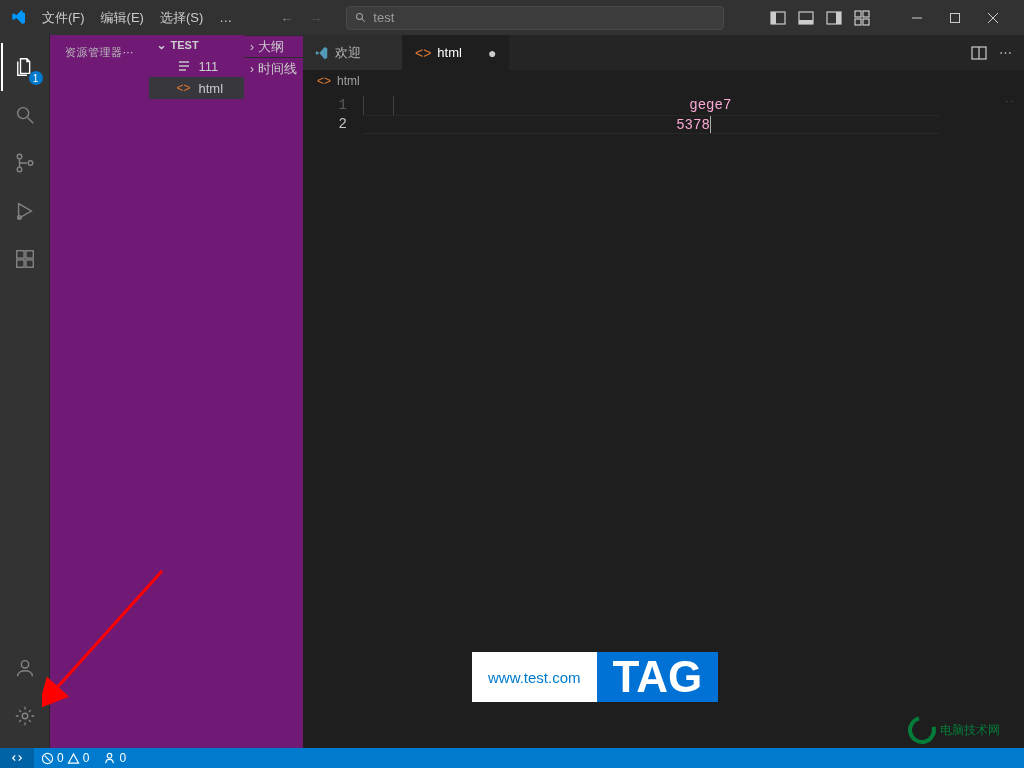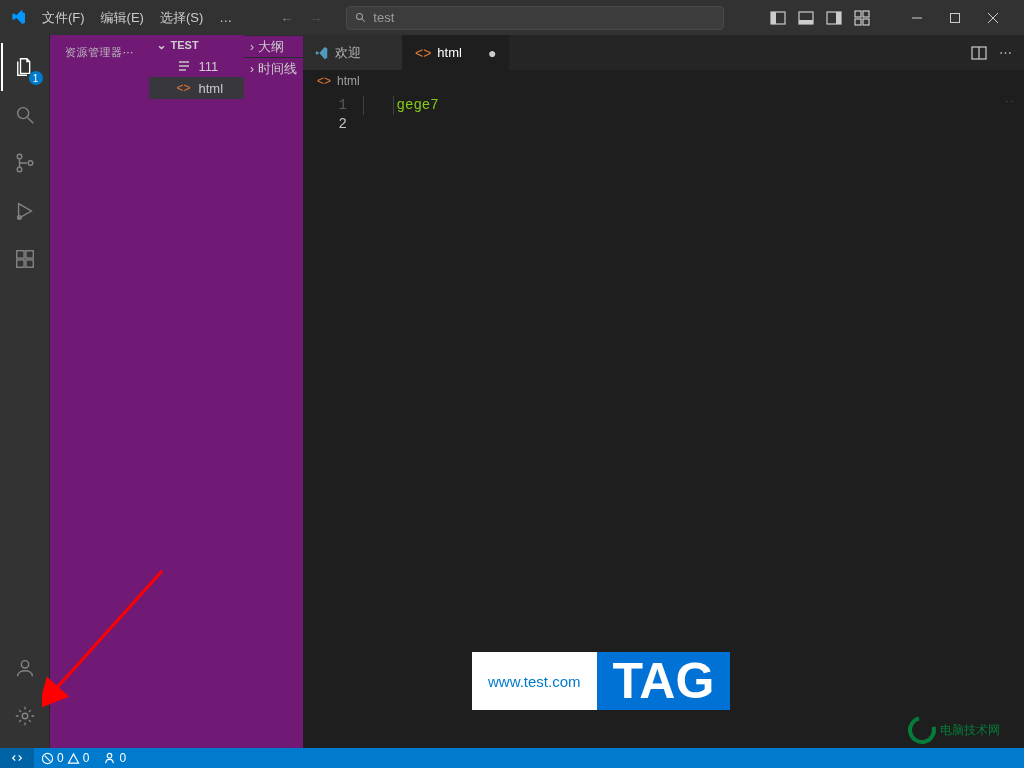--- a/index.html
+++ b/index.html
@@ -45,34 +45,34 @@
 .tab .dot { color: #cccccc; font-size: 14px; }
 .tab-right { margin-left: auto; display: flex; align-items: center; gap: 12px; padding: 0 12px; color: #cccccc; }
 .tab-right span { cursor: pointer; }
 .breadcrumb { height: 22px; display: flex; align-items: center; padding: 0 14px; gap: 6px; color: #a0a0a0; font-size: 12px; background: #1e1e1e; }
 .breadcrumb .ticon.orange { color: #e37933; font-size: 12px; }
 .editor-body { flex: 1; display: flex; position: relative; font-family: Consolas, "Courier New", monospace; font-size: 14px; }
 .gutter { width: 60px; text-align: right; color: #5a5a5a; padding-top: 4px; padding-right: 16px; line-height: 19px; user-select: none; }
 .gutter .ln { height: 19px; }
 .gutter .ln.current { color: #c6c6c6; }
 .indent-guide { position: absolute; width: 1px; background: #404040; height: 19px; }
-.code { padding-top: 4px; color: #84cc16; line-height: 19px; position: relative; flex:1; }
+.code { padding-top: 4px; color: #f9a8d4; line-height: 19px; position: relative; flex:1;text-align:center; }
 .code .line { height: 19px; white-space: pre; position: relative; }
 .cursor { display: inline-block; width: 1px; height: 17px; background: #aeafad; vertical-align: text-bottom; position: relative; top: 0; }
 .minimap { position: absolute; right: 0; top: 0; bottom: 0; width: 84px; background: #1e1e1e; }
 .mm-mark { position: absolute; right: 10px; top: 4px; color: #5a5a5a; font-size: 8px; }
 .statusbar { height: 20px; background: #007acc; display: flex; align-items: center; color: #ffffff; font-size: 12px; }
 .sb-remote { background: #0063a6; width: 34px; height: 20px; display: flex; align-items: center; justify-content: center; }
 .sb-item { padding: 0 7px; display: flex; align-items: center; gap: 3px; white-space: nowrap;}
 .sb-right { margin-left: auto; display: flex; align-items: center; }
 .arrow-annot { position: absolute; left: 42px; top: 561px; pointer-events:none; z-index: 50; }
 .wm-tag { position: absolute; left: 472px; top: 652px; display: flex; z-index: 40; }
 .wm-tag .red { background: #fff; color: #ff0000; font-size: 28px; font-weight: bold; padding: 2px 16px; line-height: 1; display: flex; flex-direction: column; align-items: center; justify-content: center; }
 .wm-tag .red .url { color: #007acc; font-size: 15px; font-weight: normal; }
-.wm-tag .blue { background: #0072d6; color: #fff; font-size: 50px; font-weight: bold; padding: 0 16px; display: flex; align-items:center; font-family: Arial, sans-serif;}
+.wm-tag .blue { background: #0072d6; color: #fff; font-size: 44px; font-weight: bold; padding: 0 16px; display: flex; align-items:center; font-family: Arial, sans-serif;}
 .wm-logo { position: absolute; right: 24px; bottom: 24px; color: #057d3a; font-size: 12px; display:flex; align-items:center; gap:4px; z-index: 30;}
 .wm-logo .circ { width: 28px; height: 28px; border: 4px solid #057d3a; border-top-color: transparent; border-radius: 50%; display:inline-block; transform: rotate(30deg);}
 svg { display: block; }
 </style>
 </head>
 <body>
 
 <div class="titlebar">
   <div class="logo">
     <svg viewBox="0 0 24 24" width="16" height="16">
@@ -263,20 +263,21 @@
     </div>
     <div class="editor-body">
       <div class="gutter">
         <div class="ln">1</div>
         <div class="ln current">2</div>
       </div>
       <div class="code">
         <div class="indent-guide" style="left:0px; top:4px"></div>
         <div class="indent-guide" style="left:30px; top:4px"></div>
         <div class="line"><span>    </span><span>gege7</span></div>
+        <div class="line" style="border-top:1px solid #282828;border-bottom:1px solid #282828;"><span>5378</span><span class="cursor"></span></div>
       </div>
       <div class="minimap">
         <div class="mm-mark">--</div>
       </div>
     </div>
   </div>
 </div>
 
 <div class="statusbar">
   <div class="sb-remote">

